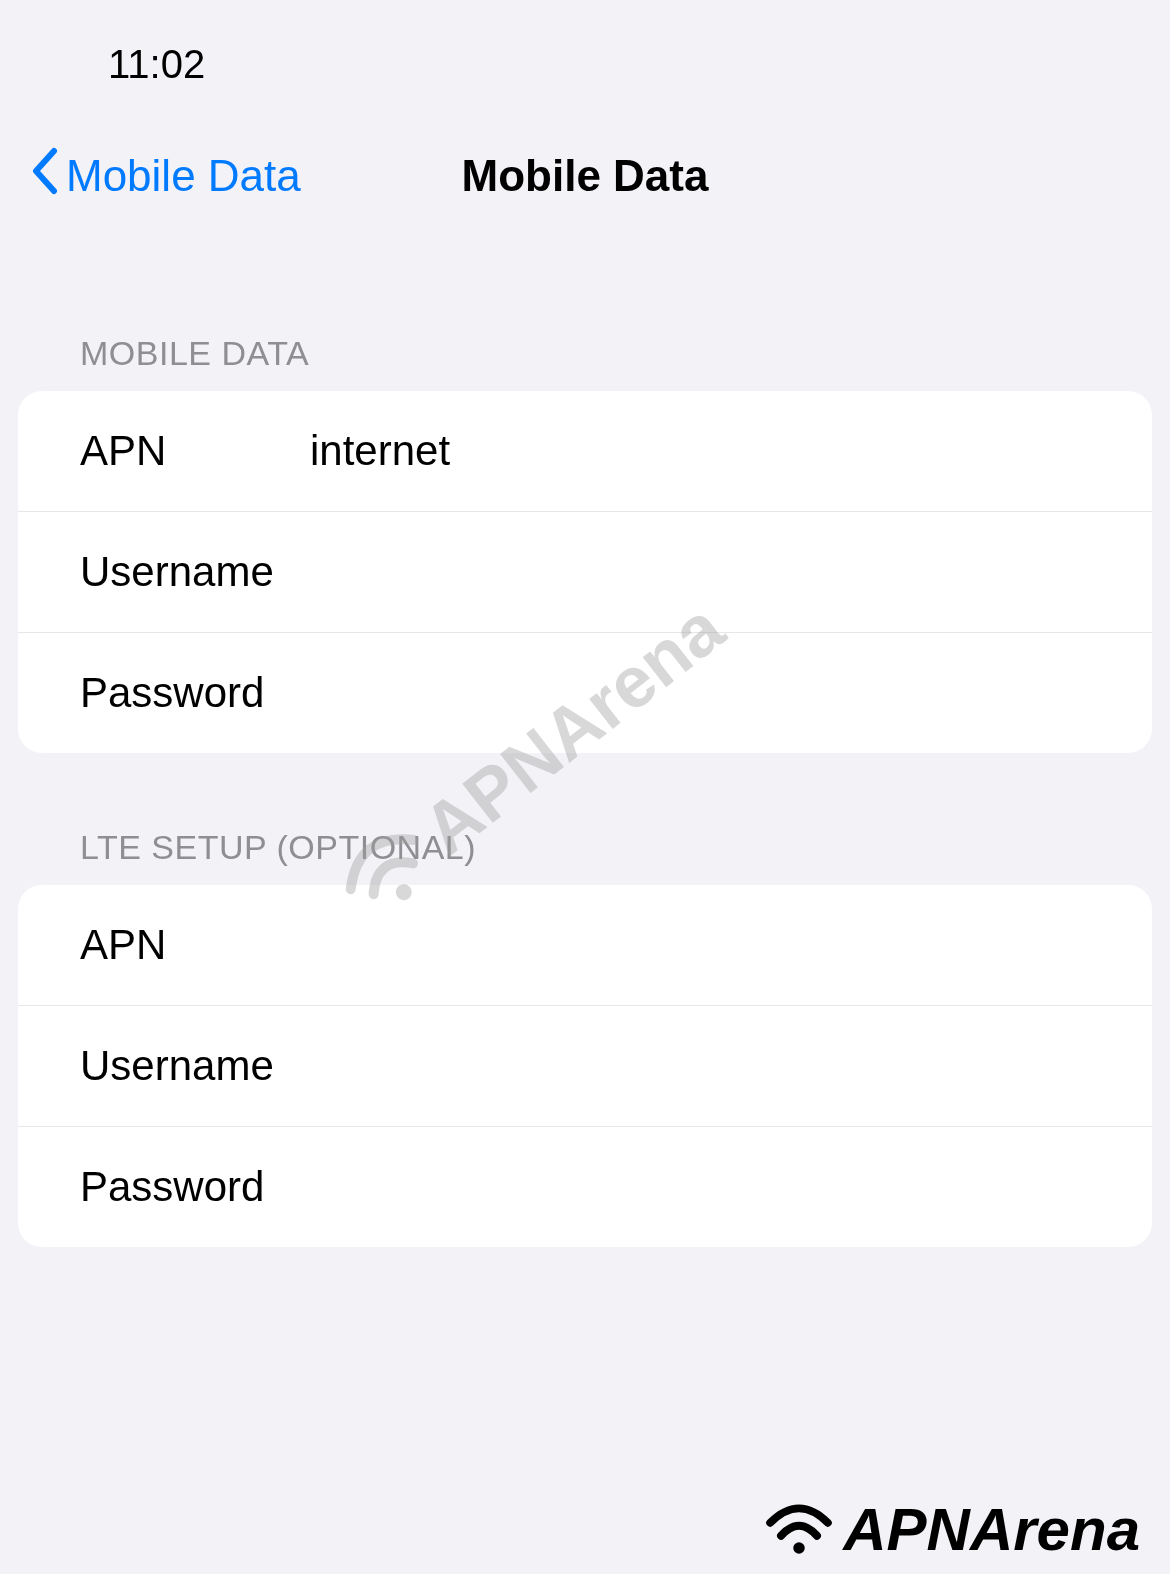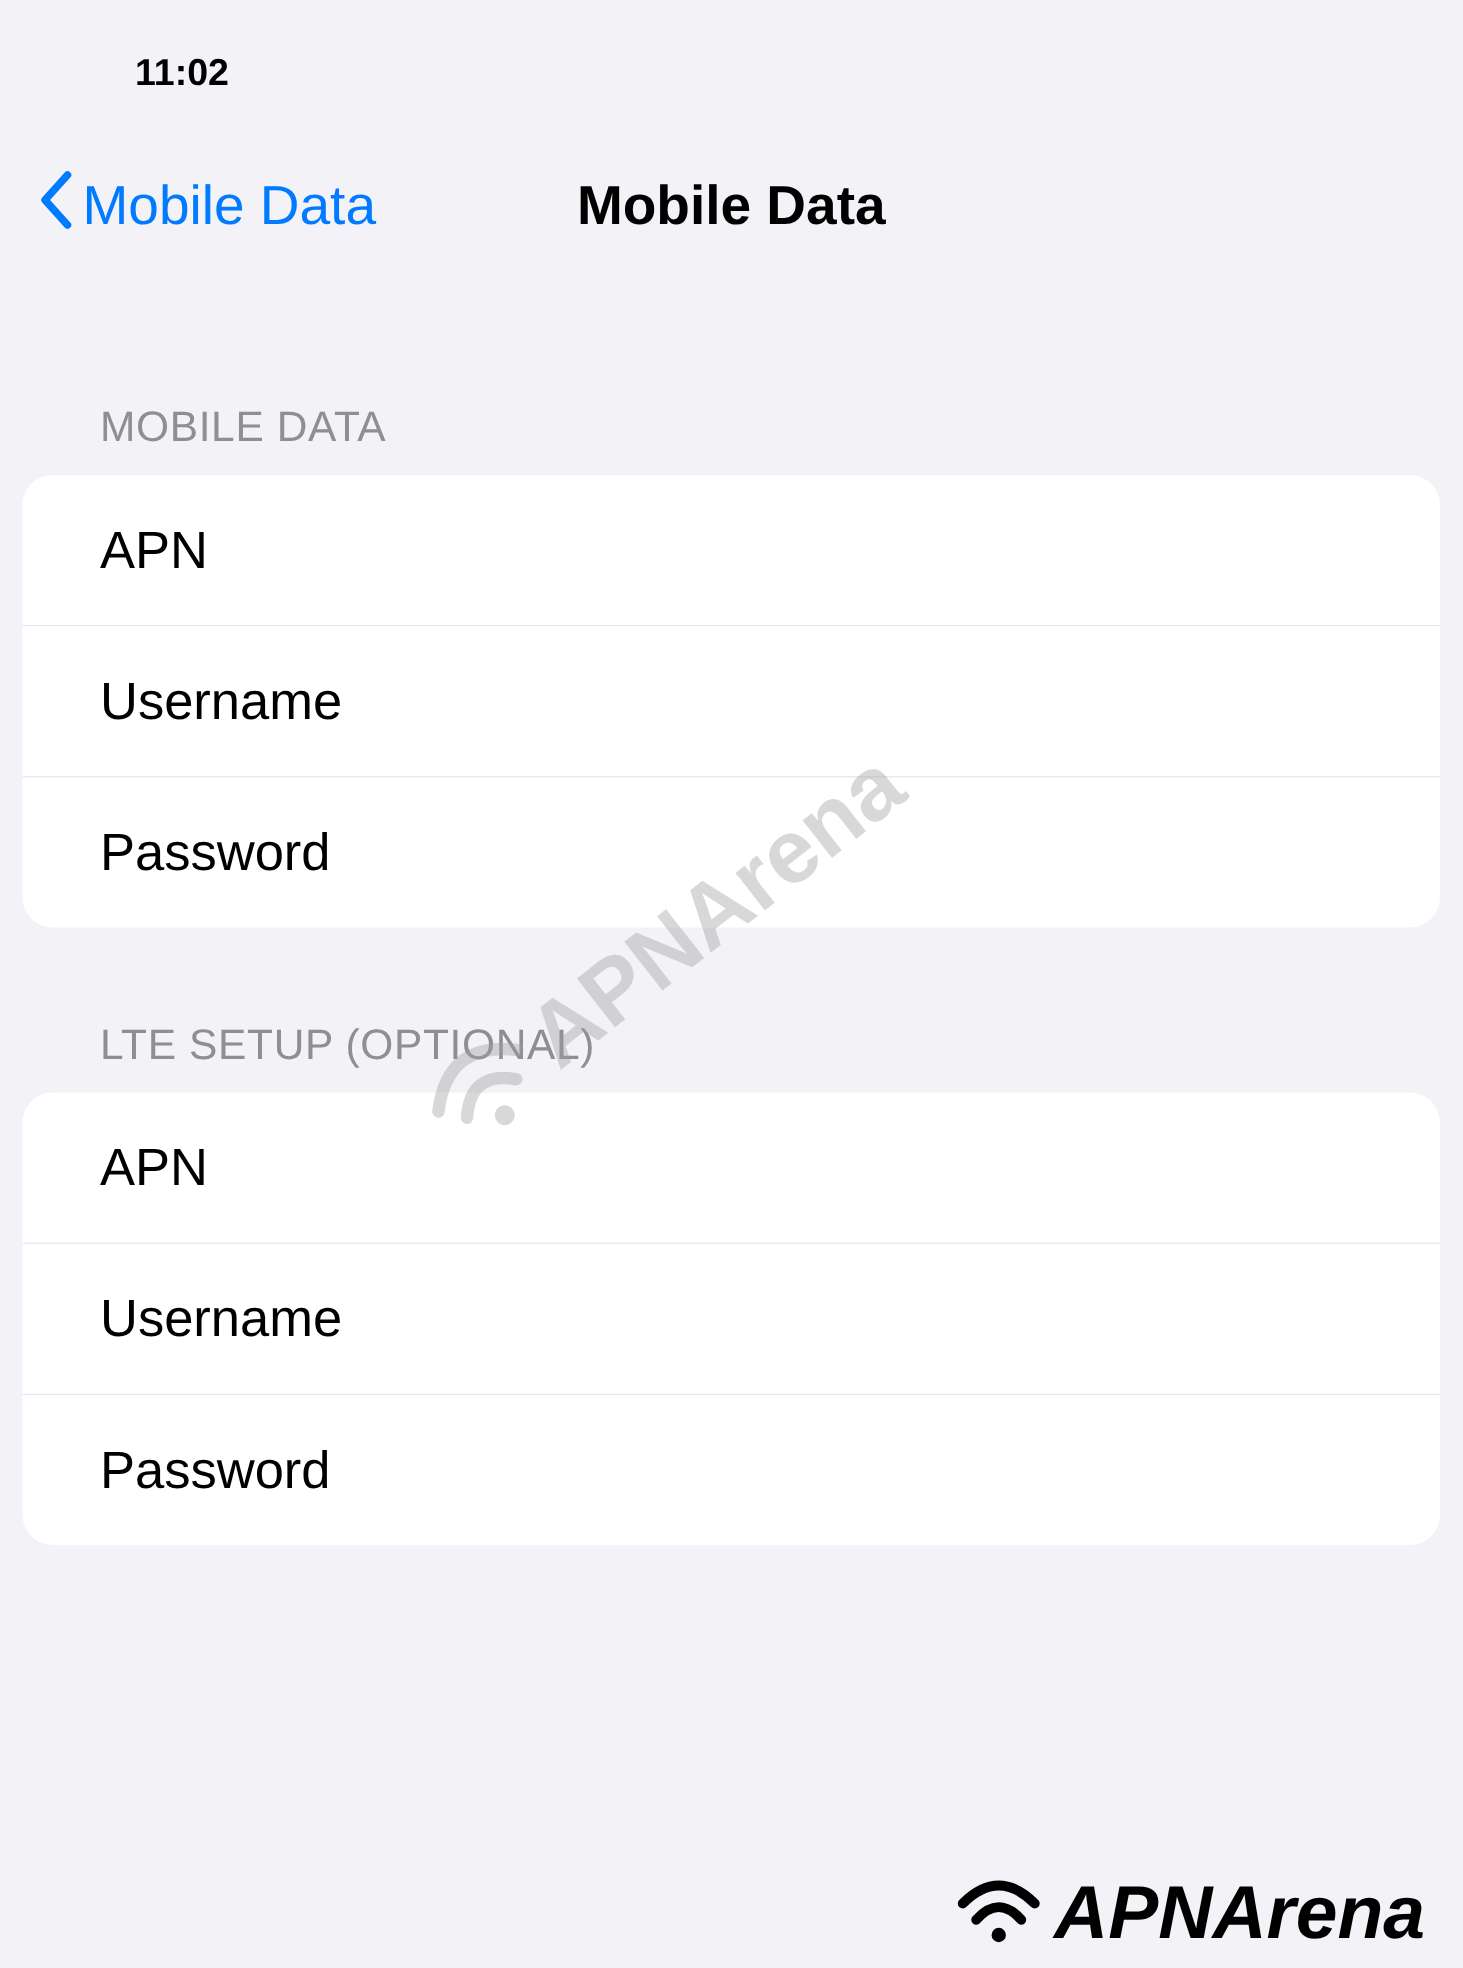--- a/index.html
+++ b/index.html
@@ -18,22 +18,22 @@
     }
     
     .status-bar {
       display: flex;
       justify-content: space-between;
       align-items: center;
       padding: 42px 70px 30px 108px;
     }
     
     .status-time {
-      font-size: 30px;
-      font-weight: 700;
+      font-size: 40px;
+      font-weight: 400;
       color: #000;
     }
     
     .status-right {
       display: flex;
       align-items: center;
       gap: 12px;
     }
     
     .signal-bars {
@@ -234,20 +234,21 @@
     <span class="back-label">Mobile Data</span>
   </div>
   <div class="nav-title">Mobile Data</div>
 </div>
 
 <div class="section-header">MOBILE DATA</div>
 
 <div class="card">
   <div class="row">
     <div class="row-label">APN</div>
+    <input type="text" class="row-input" value="internet" style="">
   </div>
   <div class="row">
     <div class="row-label">Username</div>
     <input type="text" class="row-input" value="" style="">
   </div>
   <div class="row">
     <div class="row-label">Password</div>
     <input type="password" class="row-input" value="" style="">
   </div>
 </div>

